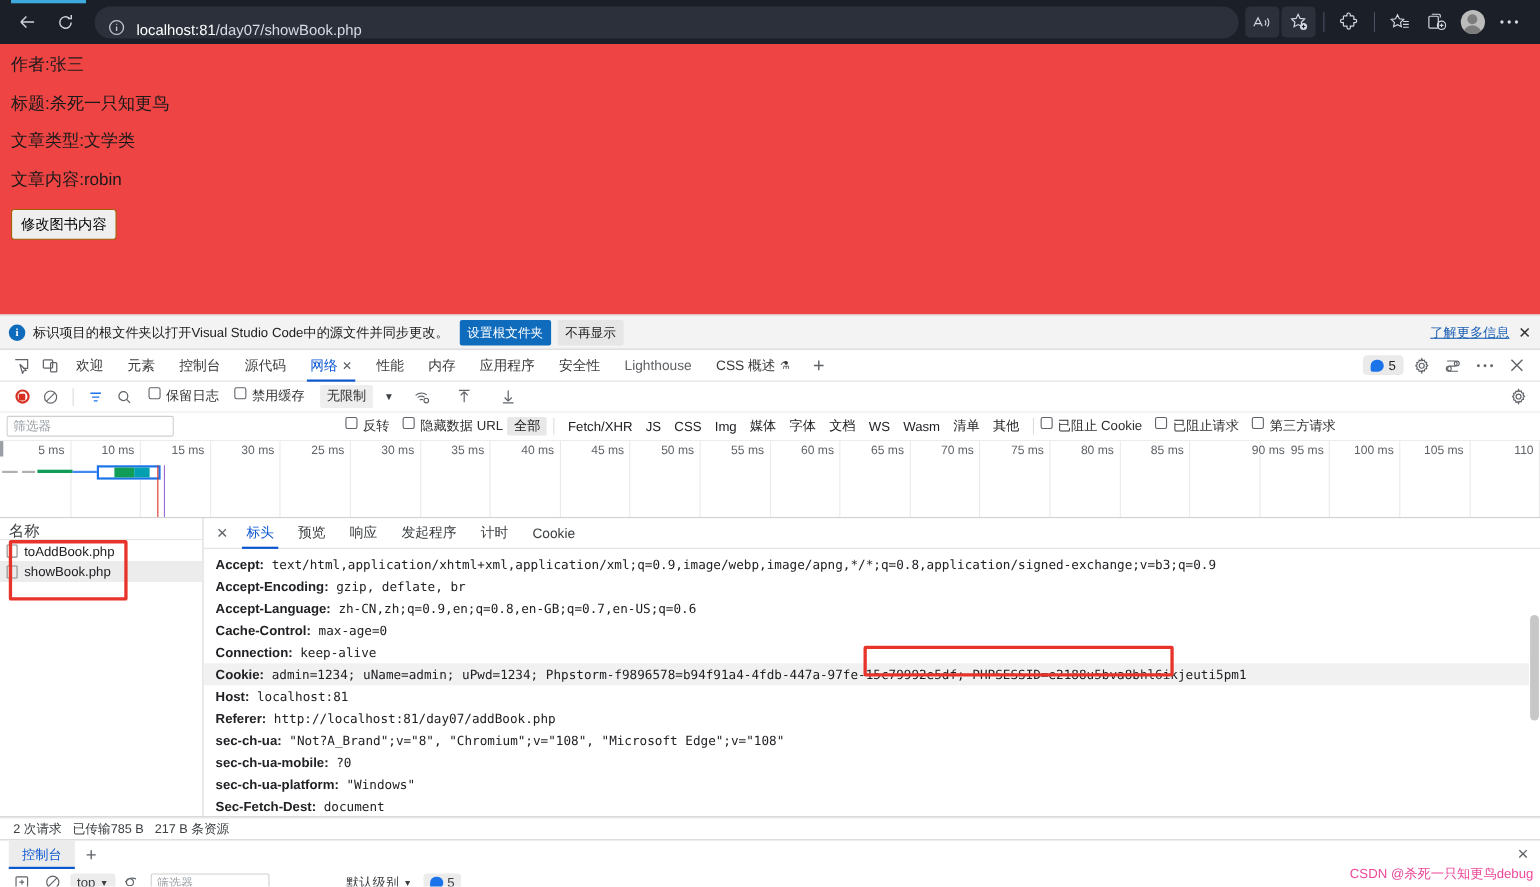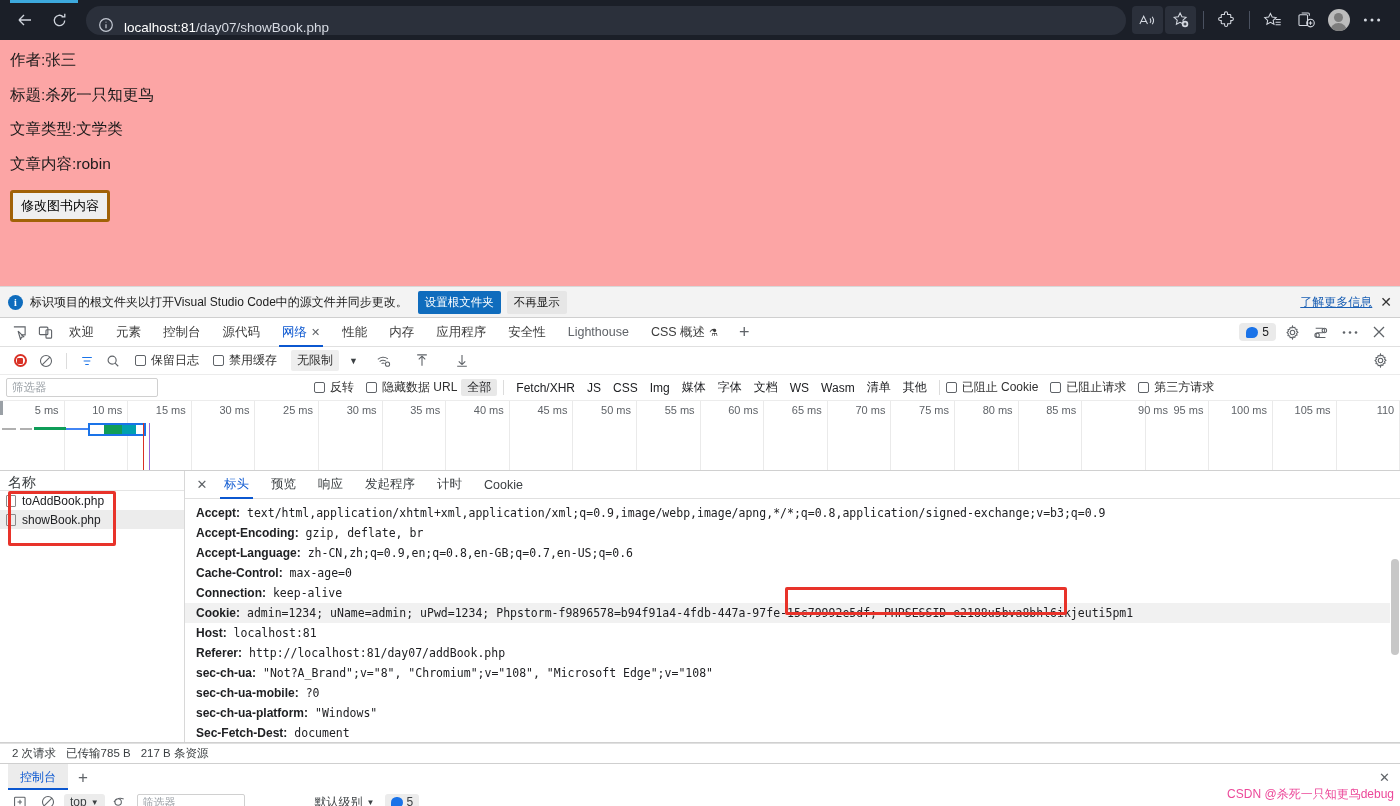--- a/index.html
+++ b/index.html
@@ -45,28 +45,28 @@
     width: 22px; height: 22px; border-radius: 50%; background: #bcbcbc;
     position: relative; overflow: hidden;
   }
   .avatar::before { content:""; position:absolute; width:9px; height:9px; border-radius:50%;
     background:#7d7d7d; left:6.5px; top:3.5px; }
   .avatar::after { content:""; position:absolute; width:17px; height:10px; border-radius:9px 9px 0 0;
     background:#7d7d7d; left:2.5px; top:14px; }
 
   
   .page {
-    height: 246px; background: #fca5a5; padding: 12px 10px 0 10px;
+    height: 246px; background: #ef4444; padding: 12px 10px 0 10px;
     font-size: 15.5px; color: #1a1a1a; line-height: 1;
   }
   .page p { margin: 0 0 19px 0; }
   .page-btn {
     font-family: "Liberation Sans", sans-serif;
     font-size: 13px; padding: 4px 8px; background: #efefef;
-    border: 3px solid #a16207; border-radius: 3px; color: #000;
+    border: 1px solid #a16207; border-radius: 3px; color: #000;
   }
 
   
   .infobar {
     height: 32px; background: #f3f3f3; border-top: 1px solid #d8d8d8;
     border-bottom: 1px solid #cfcfcf;
     display: flex; align-items: center; padding: 0 8px; font-size: 12px; color: #202020;
   }
   .infobar .ic { width:15px;height:15px;border-radius:50%;background:#0f6cbd;color:#fff;
     font-size:10px;display:flex;align-items:center;justify-content:center;margin-right:7px;
@@ -104,21 +104,21 @@
   
   .nw-toolbar {
     height: 28px; display: flex; align-items: center; gap: 2px; padding: 0 8px;
     border-bottom: 1px solid #ececec; font-size: 12px; color: #303030;
   }
   .nw-ic { width: 24px; height: 22px; display: flex; align-items: center; justify-content: center; color: #5f6368; }
   .rec-dot { width: 13px; height: 13px; border-radius: 50%; border: 2px solid #d93025; display:flex;align-items:center;justify-content:center;}
   .rec-dot i { width: 6px; height: 6px; background: #d93025; border-radius: 1px; display:block;}
   .vsep { width: 1px; height: 16px; background: #dcdcdc; margin: 0 6px; }
   .chk { width: 11px; height: 11px; border: 1px solid #5f6368; border-radius: 2px; display:inline-block; vertical-align:-1px;}
-  .cb { display: flex; align-items: center; gap: 5px; margin-right: 12px; }
+  .cb { display: flex; gap: 5px; margin-right: 12px; }
   .throttle { background: #eeeeee; padding: 2px 6px; border-radius: 2px; }
   .caret { font-size: 9px; color: #3c4043; margin-left: 8px; }
 
   
   .nw-filter {
     height: 26px; display: flex; align-items: center; padding: 0 6px;
     border-bottom: 1px solid #ececec; font-size: 12px; color: #303030;
   }
   .filter-input {
     width: 152px; height: 19px; border: 1px solid #d0d0d0; border-radius: 2px;

